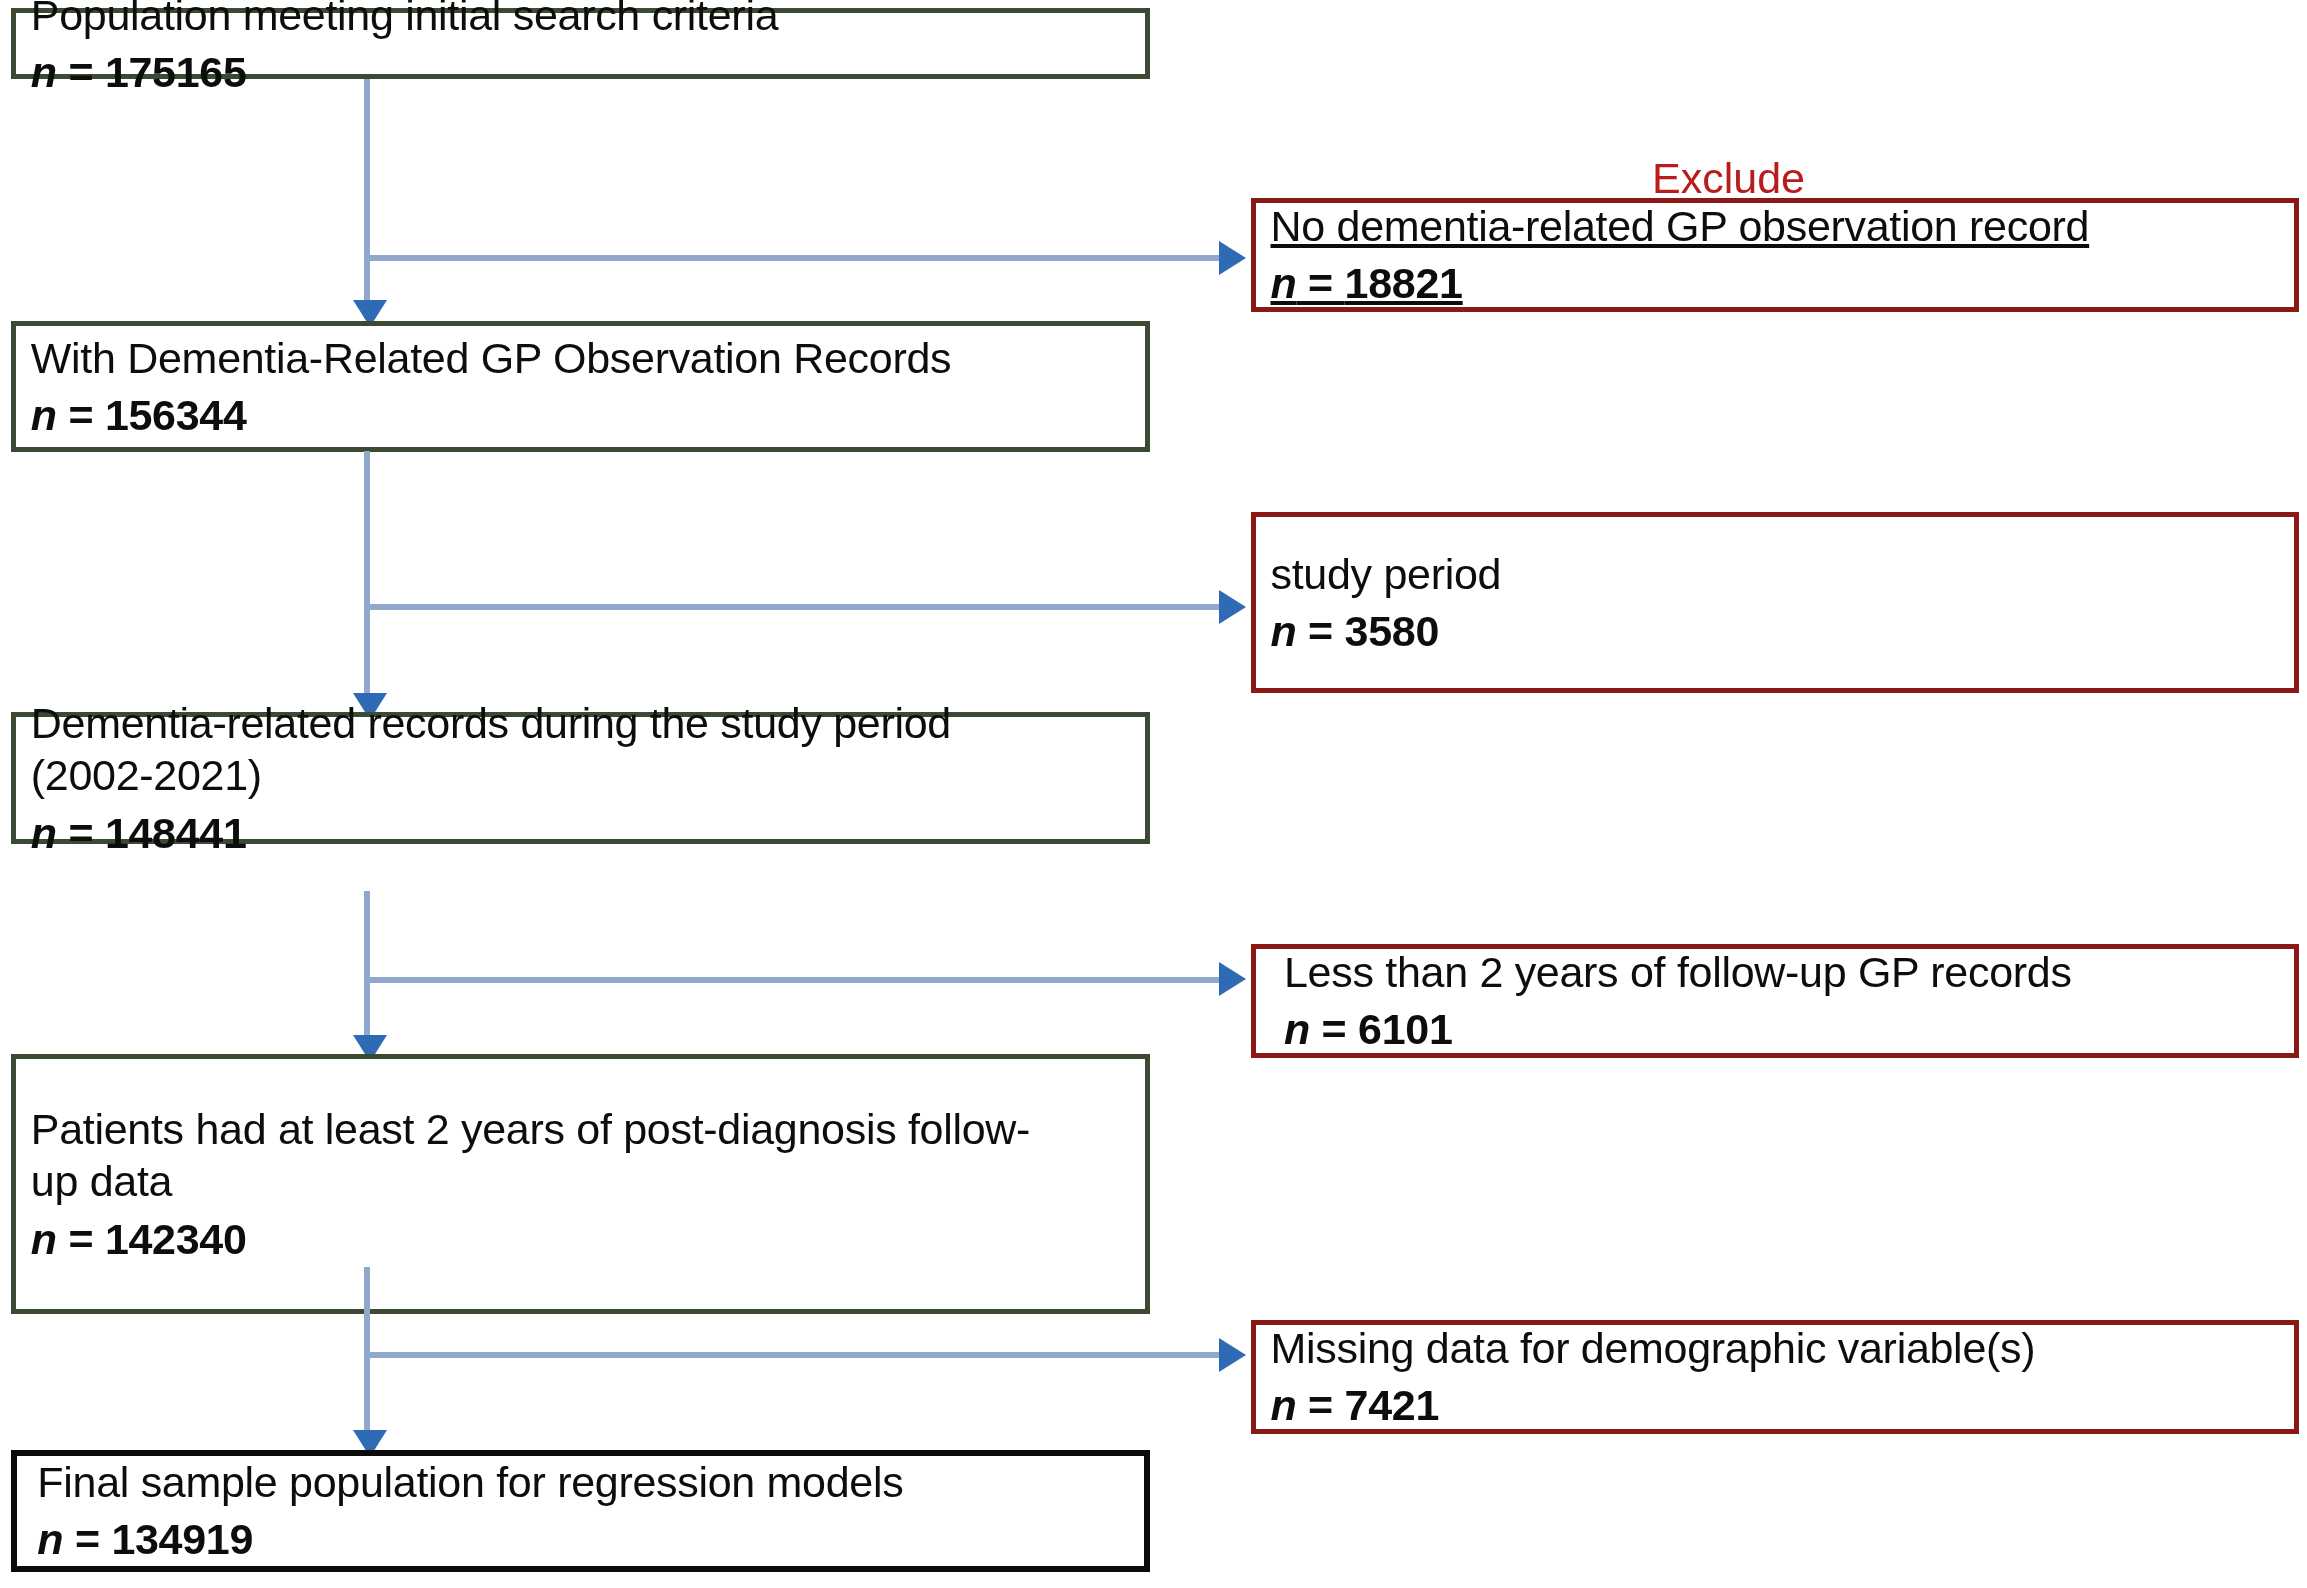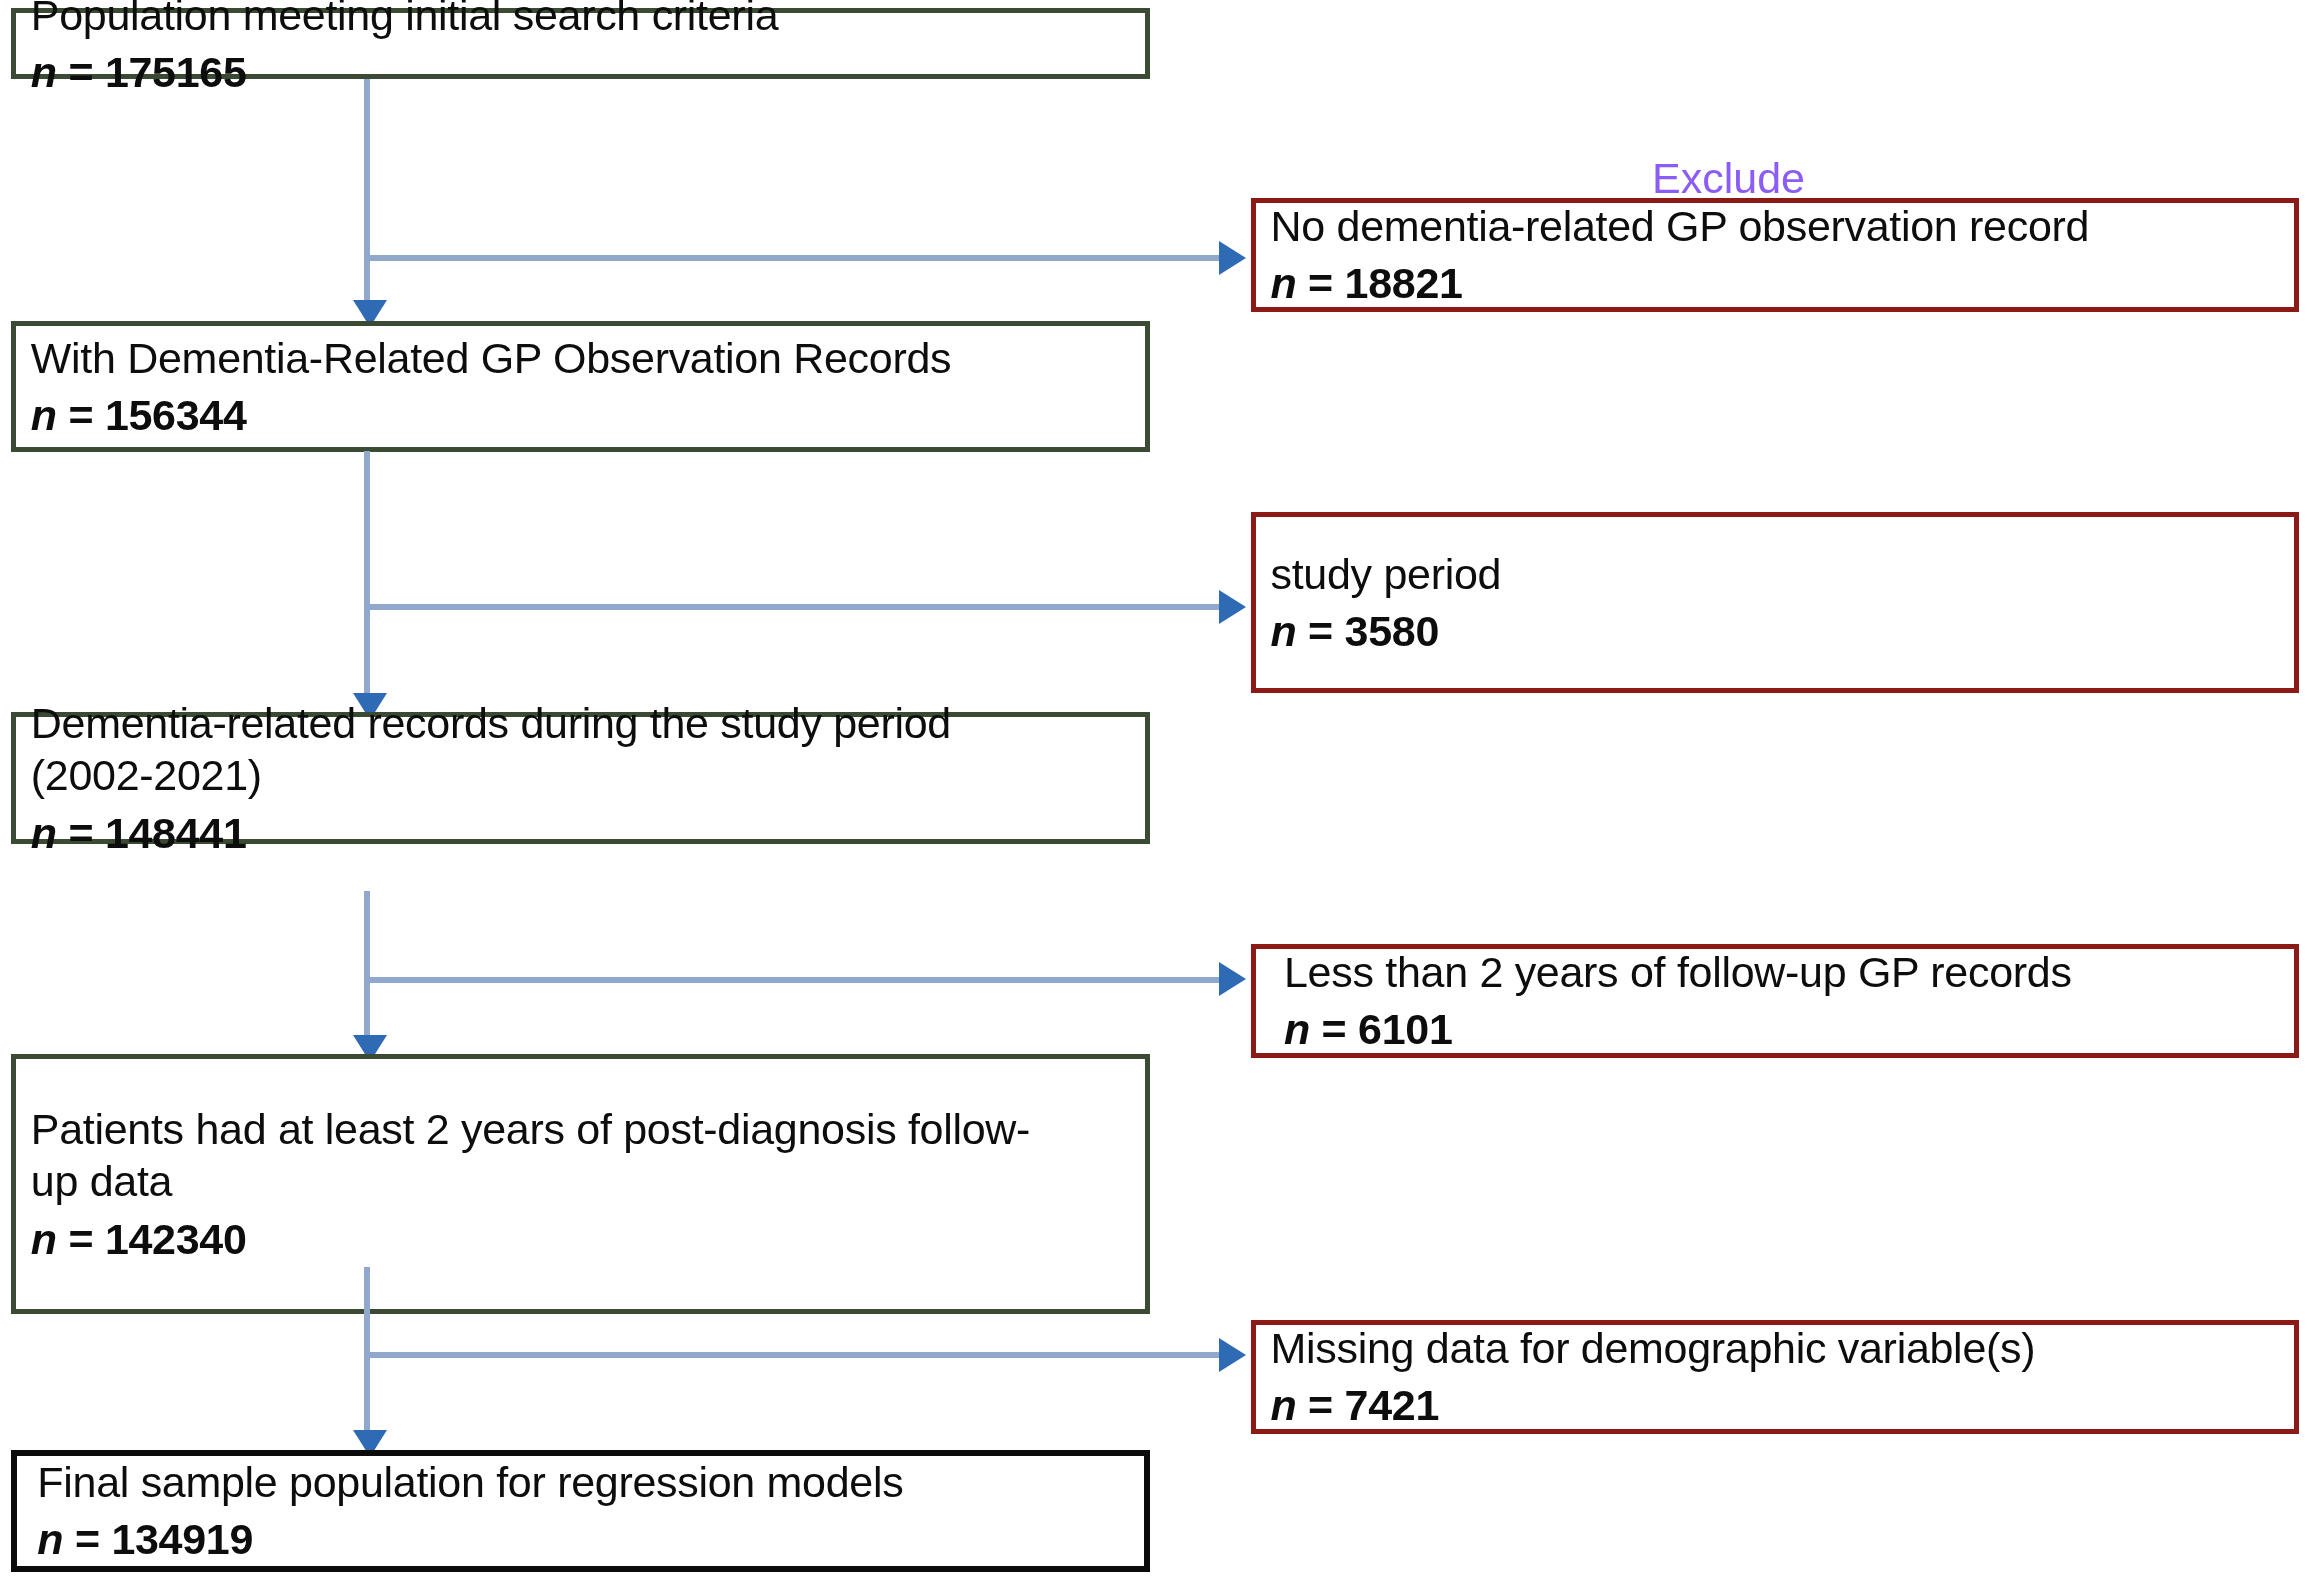--- a/index.html
+++ b/index.html
@@ -59,21 +59,21 @@
     font-style:italic;
     font-weight:bold;
   }
 
   
   .caption{
     position:absolute;
     font-size:43px;
     line-height:1;
     white-space:nowrap;
-    color:#8b5cf6;
+    color:#b91c1c;
   }
 
   
   .conn{
     position:absolute;
     overflow:visible;
     pointer-events:none;
   }
   .vline{
     position:absolute;
@@ -112,21 +112,21 @@
 
   <div class="conn">
     <div class="vline" style="left:364px;top:79px;height:238px;"></div>
     <div class="arrow-down" style="left:353px;top:300px;"></div>
     <div class="hline" style="left:369px;top:255px;width:854px;"></div>
     <div class="arrow-right" style="left:1219px;top:241px;"></div>
   </div>
 
   <div class="caption" style="left:1652px;top:157px;">Exclude</div>
 
-  <div class="node excl" style="top:198px;height:114px;">
+  <div class="node excl" style="top:198px;height:114px;text-decoration:underline;">
     <span class="line">No dementia-related GP observation record</span>
     <span class="line ital"><span class="nvar">n</span><span> = </span><span>18821</span></span>
   </div>
 
   <div class="node main" style="top:321px;height:131px;">
     <span class="line">With Dementia-Related GP Observation Records</span>
     <span class="line ital"><span class="nvar">n</span><span> = </span><span>156344</span></span>
   </div>
 
   <div class="conn">

